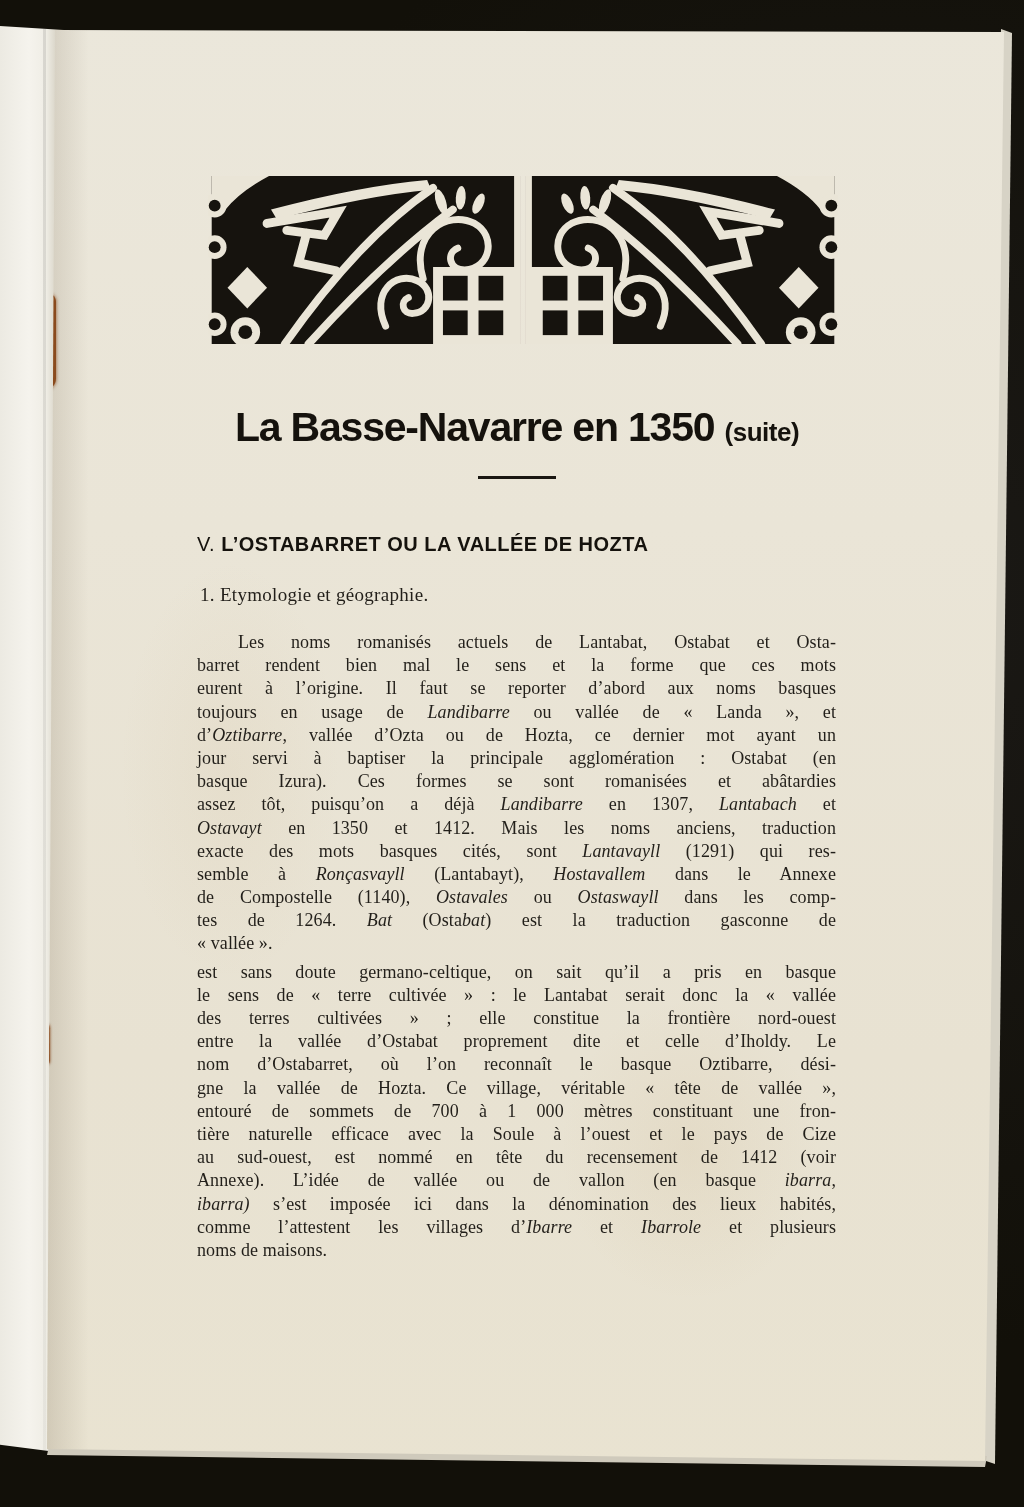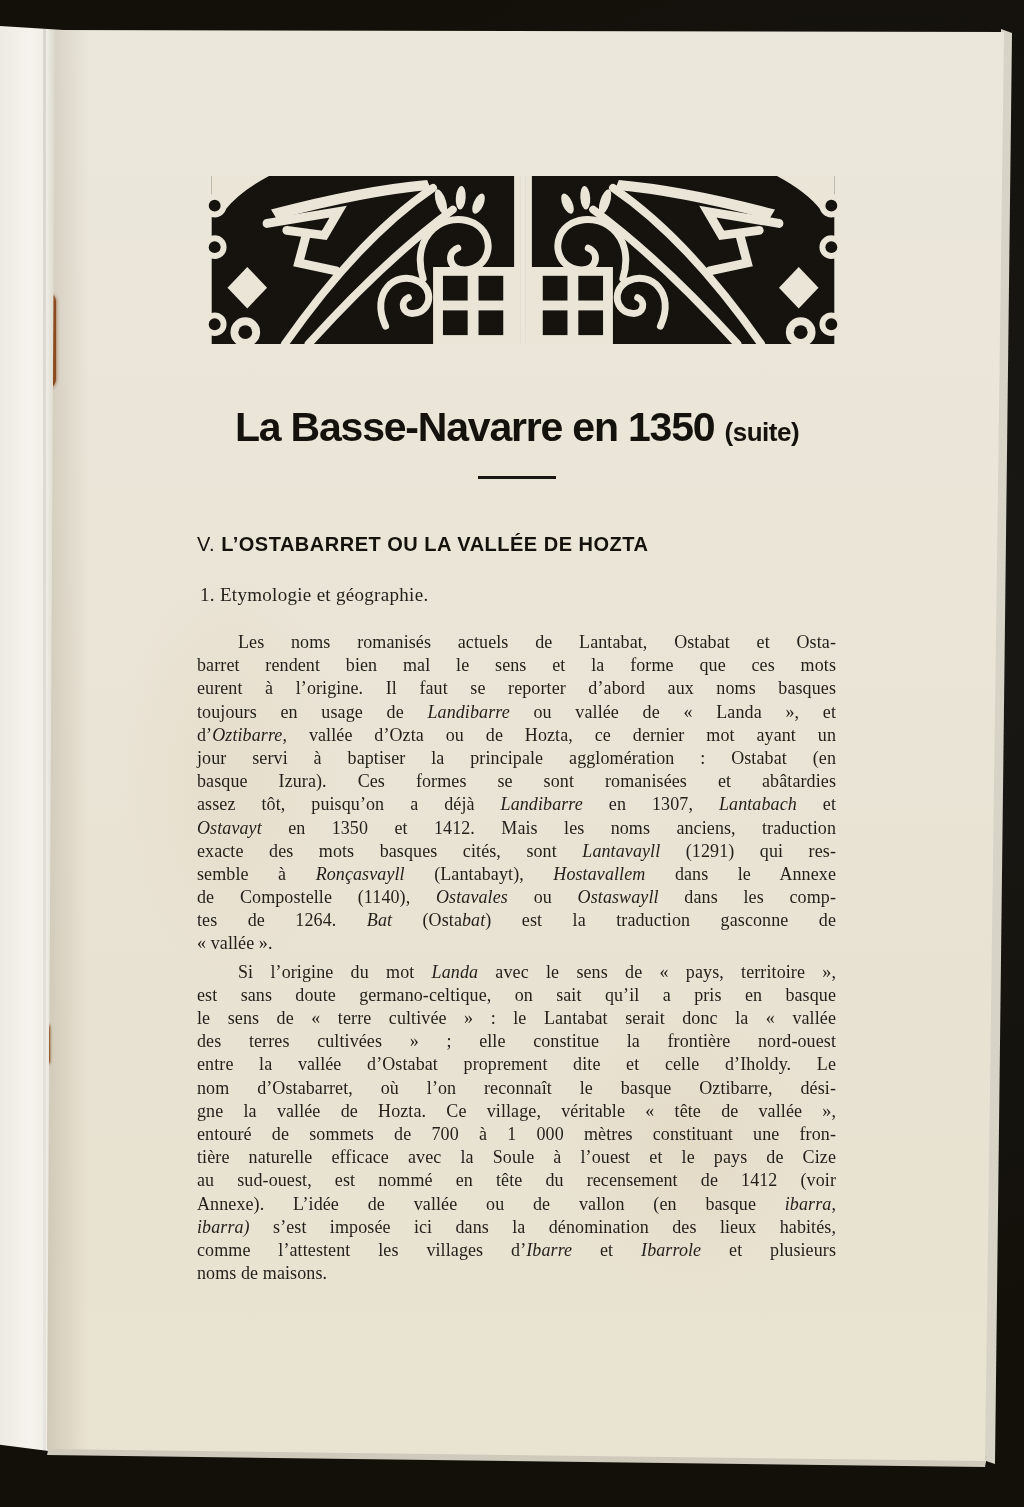--- a/index.html
+++ b/index.html
@@ -159,21 +159,20 @@
           <div class="bline"><span>basque Izura). Ces formes se sont romanisées et abâtardies</span></div>
           <div class="bline"><span>assez tôt, puisqu’on a déjà </span><span class="it">Landibarre</span><span> en 1307, </span><span class="it">Lantabach</span><span> et</span></div>
           <div class="bline"><span class="it">Ostavayt</span><span> en 1350 et 1412. Mais les noms anciens, traduction</span></div>
           <div class="bline"><span>exacte des mots basques cités, sont </span><span class="it">Lantavayll</span><span> (1291) qui res-</span></div>
           <div class="bline"><span>semble à </span><span class="it">Ronçasvayll</span><span> (Lantabayt), </span><span class="it">Hostavallem</span><span> dans le Annexe</span></div>
           <div class="bline"><span>de Compostelle (1140), </span><span class="it">Ostavales</span><span> ou </span><span class="it">Ostaswayll</span><span> dans les comp-</span></div>
           <div class="bline"><span>tes de 1264. </span><span class="it">Bat</span><span> (Osta</span><span class="it">bat</span><span>) est la traduction gasconne de</span></div>
           <div class="bline lastline"><span>« vallée ».</span></div>
         </div>
       <div class="para">
-          <div class="bline firstline"><span>Si l’origine du mot </span><span class="it">Landa</span><span> avec le sens de « pays, territoire »,</span></div>
           <div class="bline"><span>est sans doute germano-celtique, on sait qu’il a pris en basque</span></div>
           <div class="bline"><span>le sens de « terre cultivée » : le Lantabat serait donc la « vallée</span></div>
           <div class="bline"><span>des terres cultivées » ; elle constitue la frontière nord-ouest</span></div>
           <div class="bline"><span>entre la vallée d’Ostabat proprement dite et celle d’Iholdy. Le</span></div>
           <div class="bline"><span>nom d’Ostabarret, où l’on reconnaît le basque Oztibarre, dési-</span></div>
           <div class="bline"><span>gne la vallée de Hozta. Ce village, véritable « tête de vallée »,</span></div>
           <div class="bline"><span>entouré de sommets de 700 à 1 000 mètres constituant une fron-</span></div>
           <div class="bline"><span>tière naturelle efficace avec la Soule à l’ouest et le pays de Cize</span></div>
           <div class="bline"><span>au sud-ouest, est nommé en tête du recensement de 1412 (voir</span></div>
           <div class="bline"><span>Annexe). L’idée de vallée ou de vallon (en basque </span><span class="it">ibarra</span><span>,</span></div>

